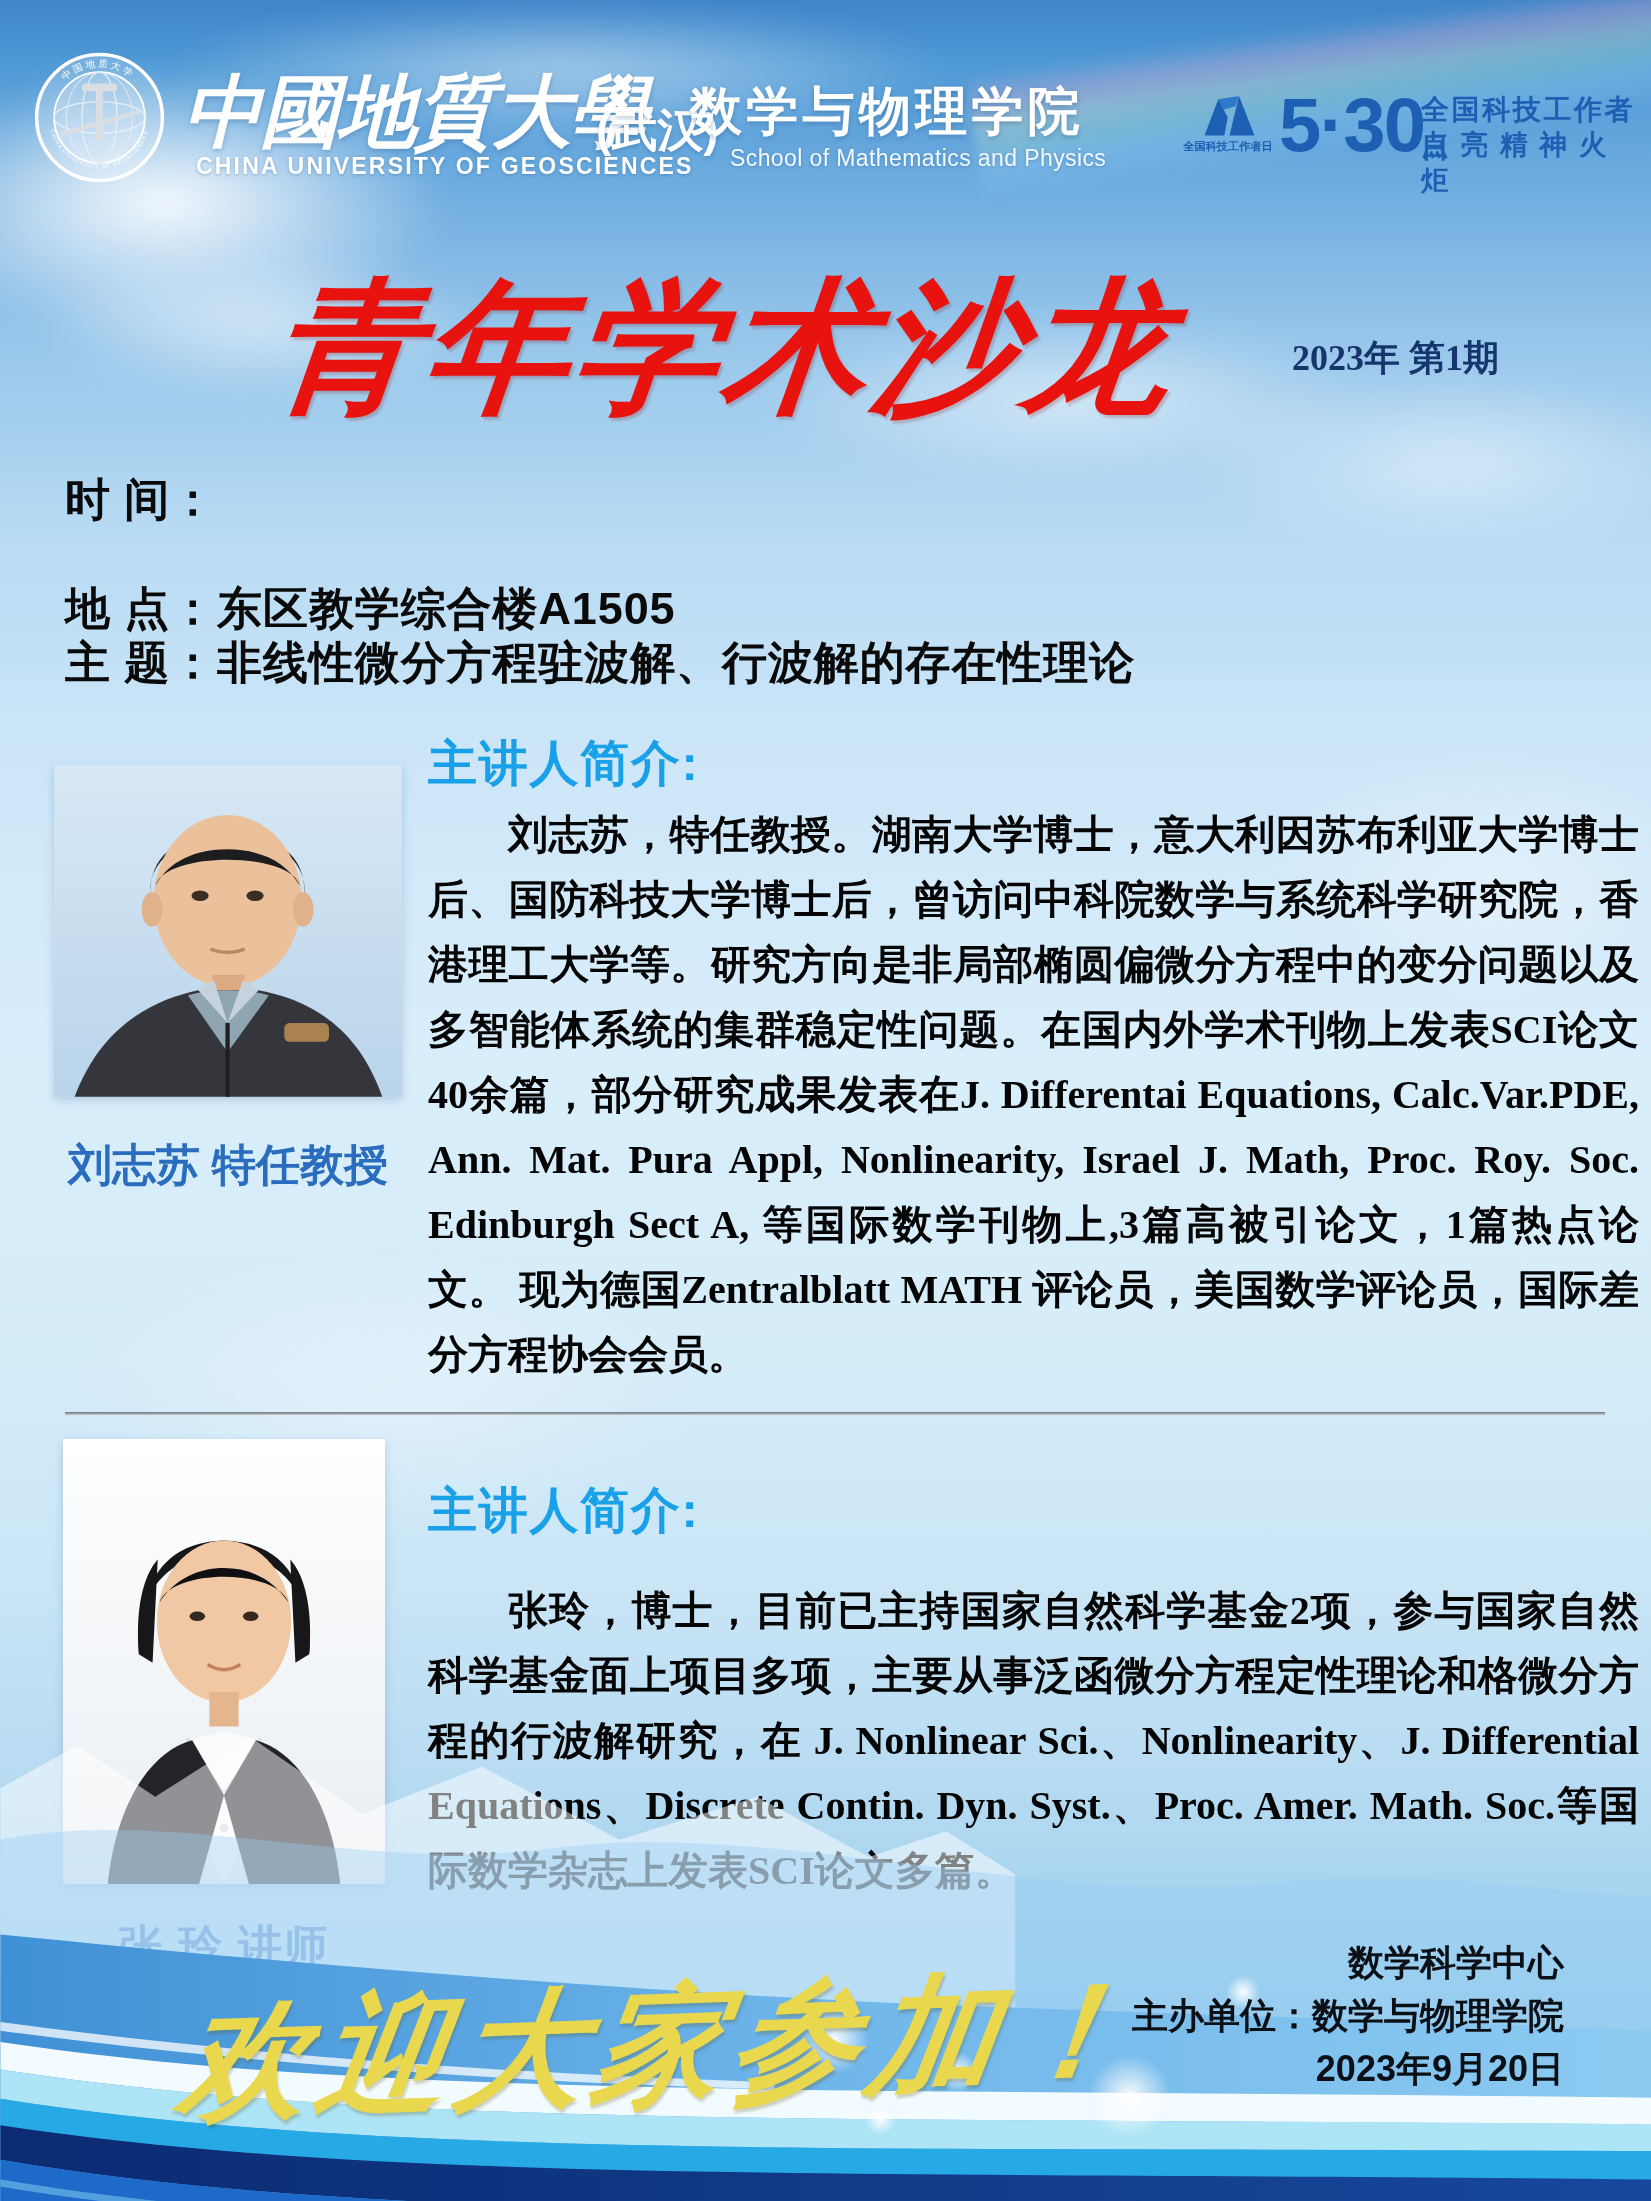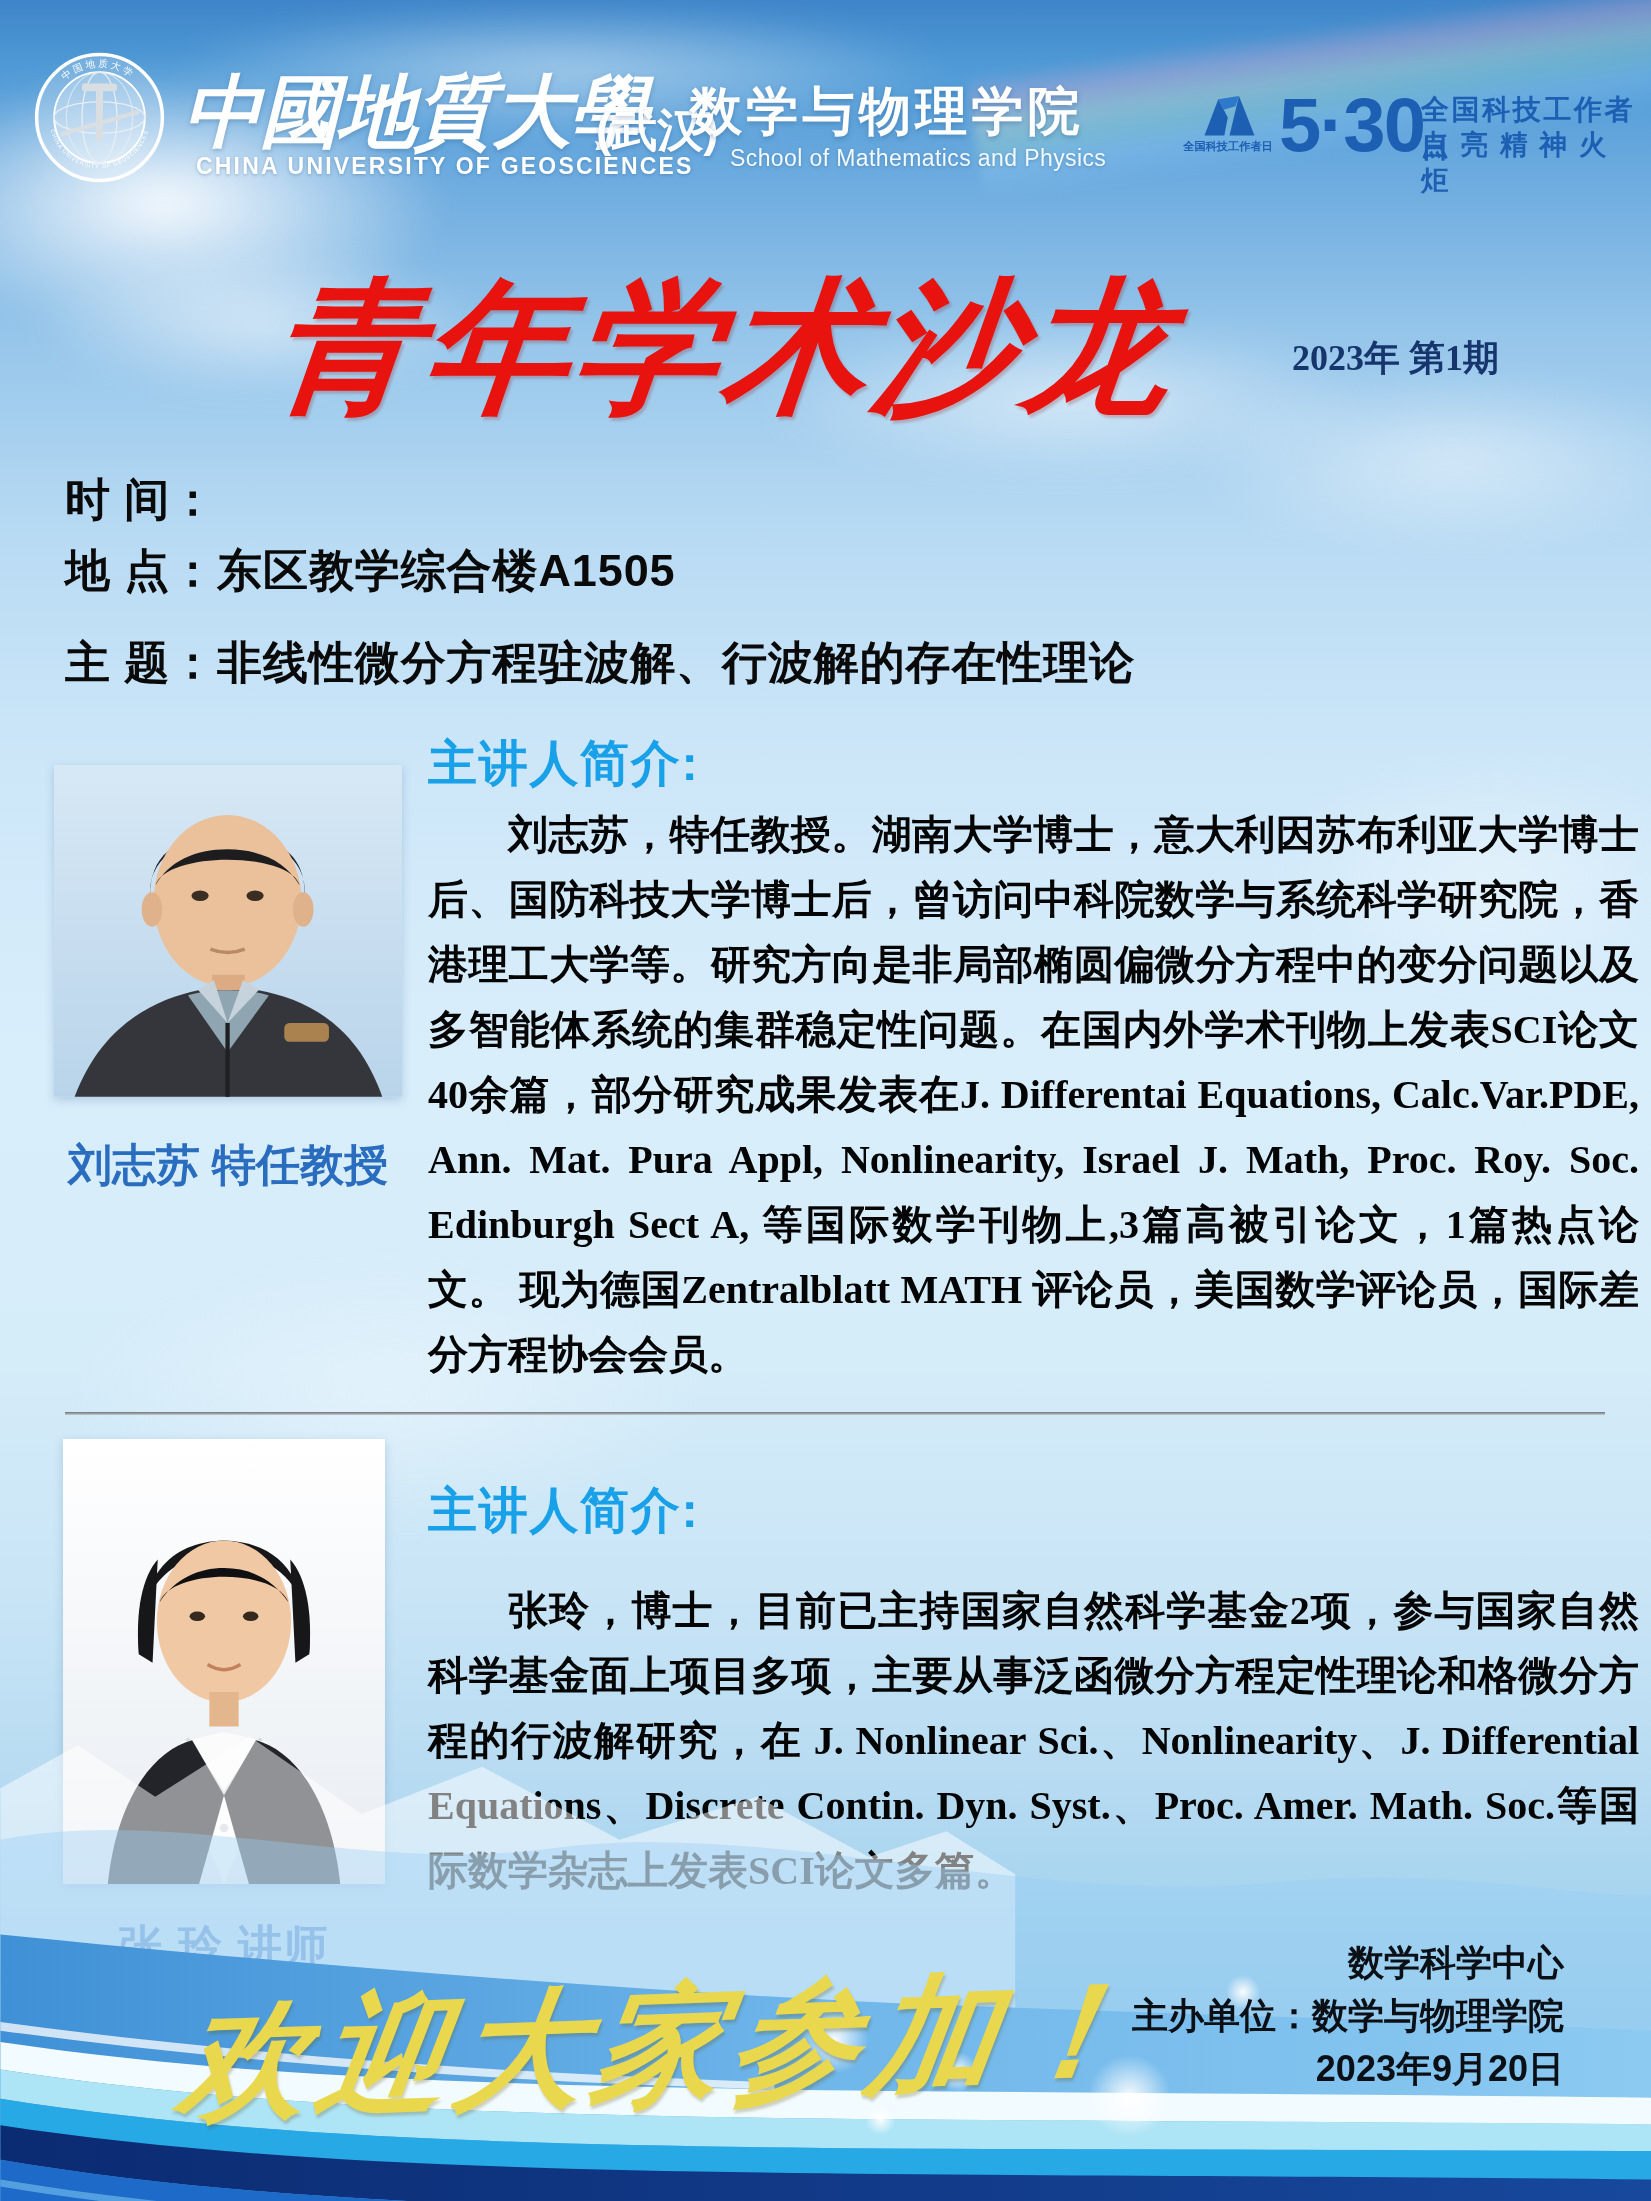--- a/index.html
+++ b/index.html
@@ -40,21 +40,21 @@
   .b-caption{left:1180px;top:139px;width:96px;font-size:11.2px;font-weight:700;color:#1c5fb3;text-align:center;}
   
   .main-title{left:274px;top:251px;font-family:var(--serif);font-weight:900;font-style:italic;
     font-size:145px;color:#e8120e;letter-spacing:5.2px;transform:skewX(-6deg);
     text-shadow:2.6px 3.4px 2.6px rgba(130,10,10,.22);white-space:nowrap;}
   .issue{left:1292px;top:334px;font-family:var(--serif);font-weight:700;font-size:36px;color:#16356d;}
   
   .info-row{left:65px;display:flex;font-size:45px;font-weight:800;color:#0a0a0a;white-space:nowrap;
     letter-spacing:0.9px;}
   .info-row .lab{margin-right:1px;}
-  .r1{top:470px;} .r2{top:541px;} .r3{top:633px;}
+  .r1{top:470px;} .r2{top:579px;} .r3{top:633px;}
   
   .photo-frame{overflow:hidden;box-shadow:0 2.6px 8.6px rgba(60,100,150,.25);}
   .p1{left:54px;top:765px;width:348px;height:332px;}
   .p2{left:63px;top:1439px;width:322px;height:445px;}
   .intro-label{left:428px;font-size:49px;font-weight:800;color:#18a0e8;letter-spacing:1.7px;}
   .i1{top:731px;} .i2{top:1478px;}
   .bio{left:428px;width:1211px;font-family:var(--serif);font-weight:700;font-size:40px;
     line-height:65px;color:#050505;text-align:justify;text-indent:2em;}
   .b1{top:802px;} .b2{top:1578px;}
   .speaker-name{font-size:44px;font-weight:800;text-align:center;}

